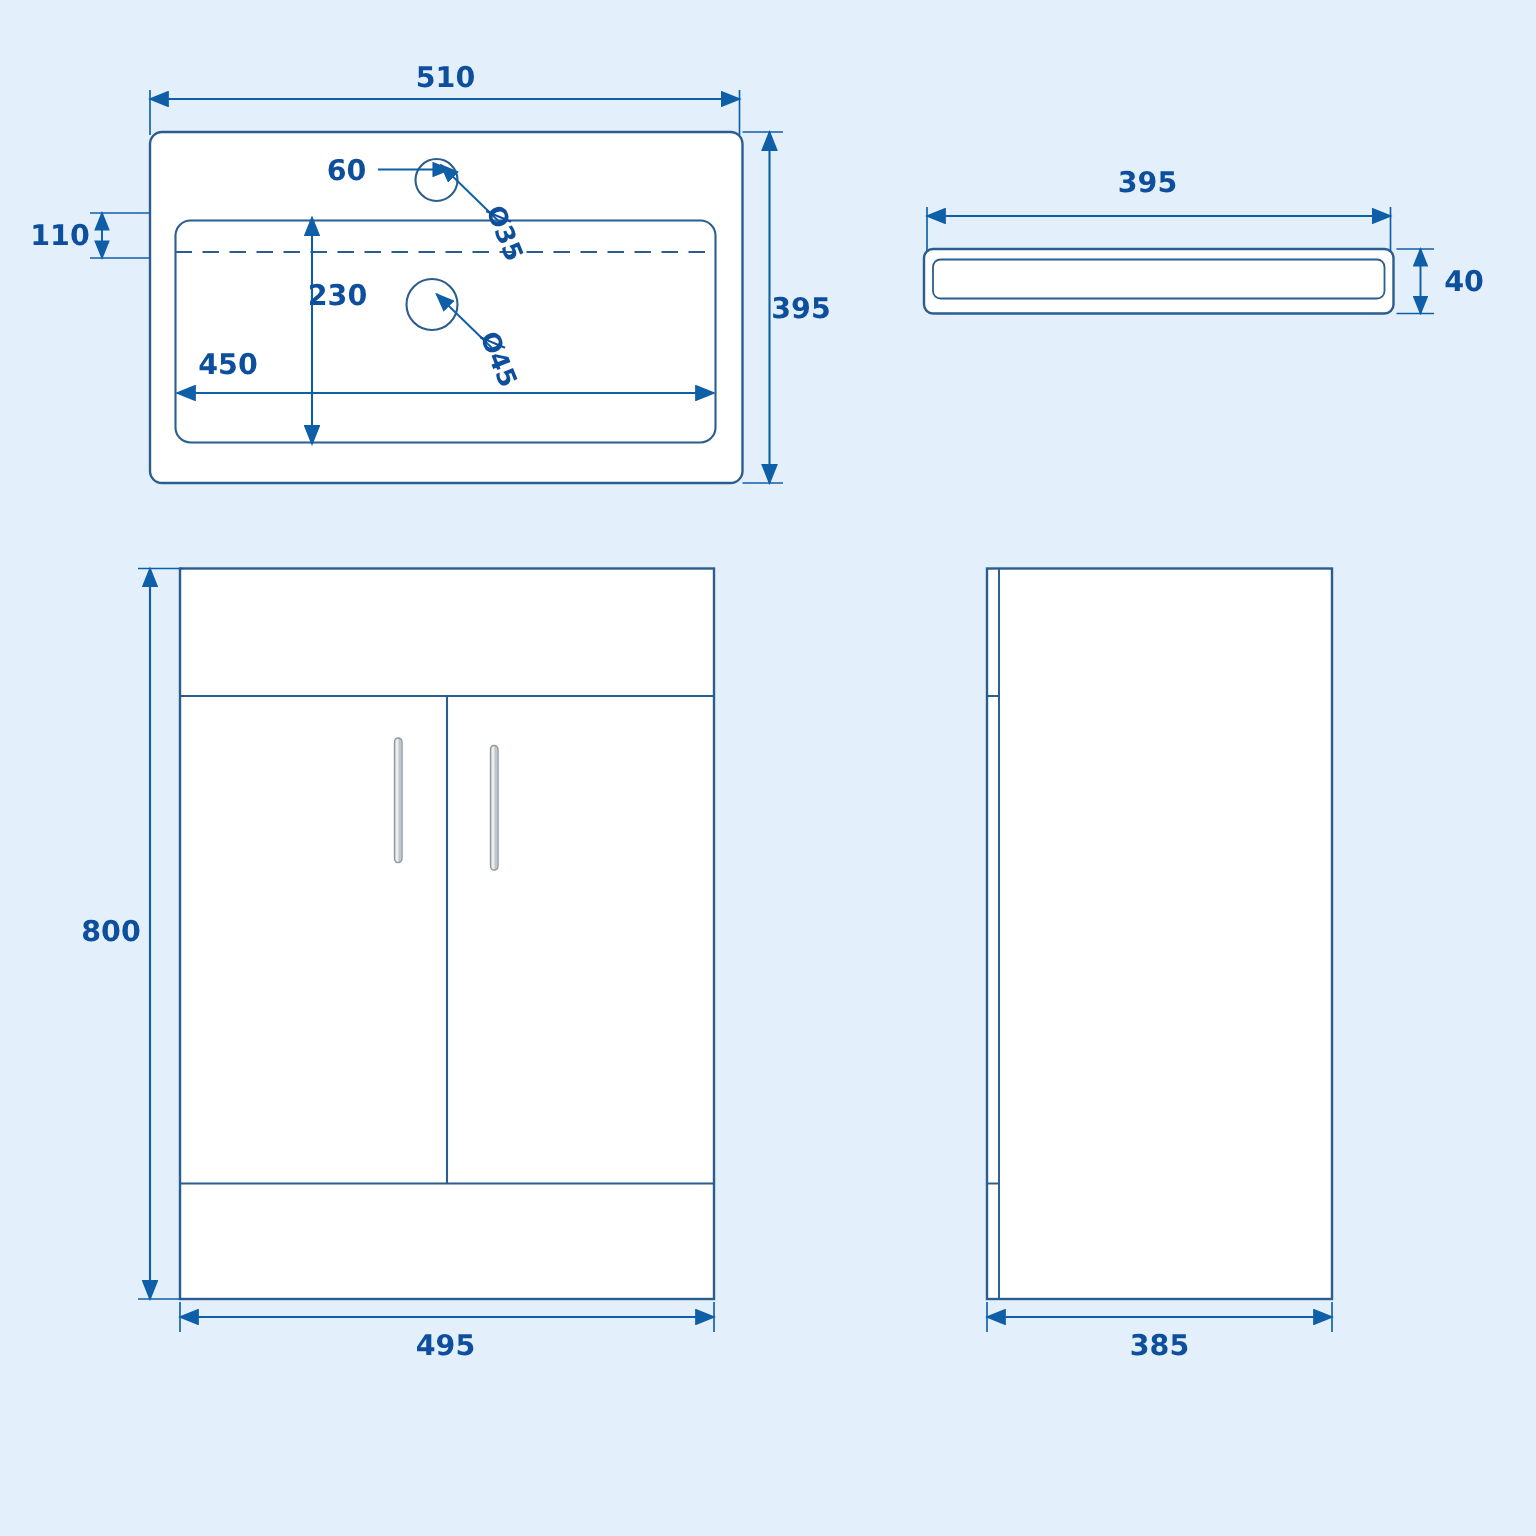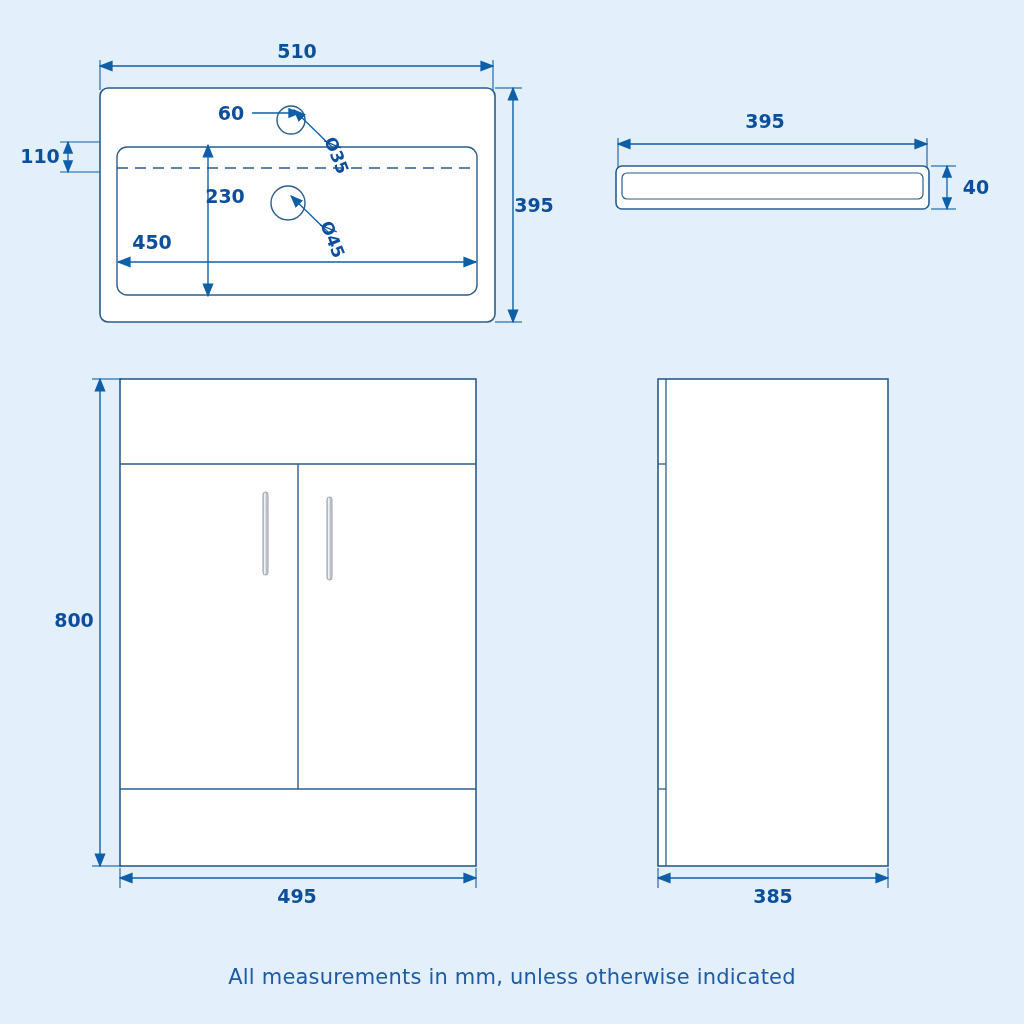--- a/index.html
+++ b/index.html
@@ -170,15 +170,14 @@
 
       <g>
         <line x1="658" y1="878" x2="888" y2="878" stroke="#0f5fa8" stroke-width="1.4" marker-start="url(#arrStart)" marker-end="url(#arrEnd)"></line>
         <line x1="658" y1="868" x2="658" y2="888" stroke="#0f5fa8" stroke-width="1.1"></line>
         <line x1="888" y1="868" x2="888" y2="888" stroke="#0f5fa8" stroke-width="1.1"></line>
         <text x="773" y="903" font-size="19" font-weight="bold" fill="#0d4f9c" text-anchor="middle" font-family="'DejaVu Sans',sans-serif">385</text>
       </g>
     </g>
   </svg>
 
-  <div class="footnote">All measurements in mm, unless otherwise indicated</div>
 
 </div>
 
 </body></html>

